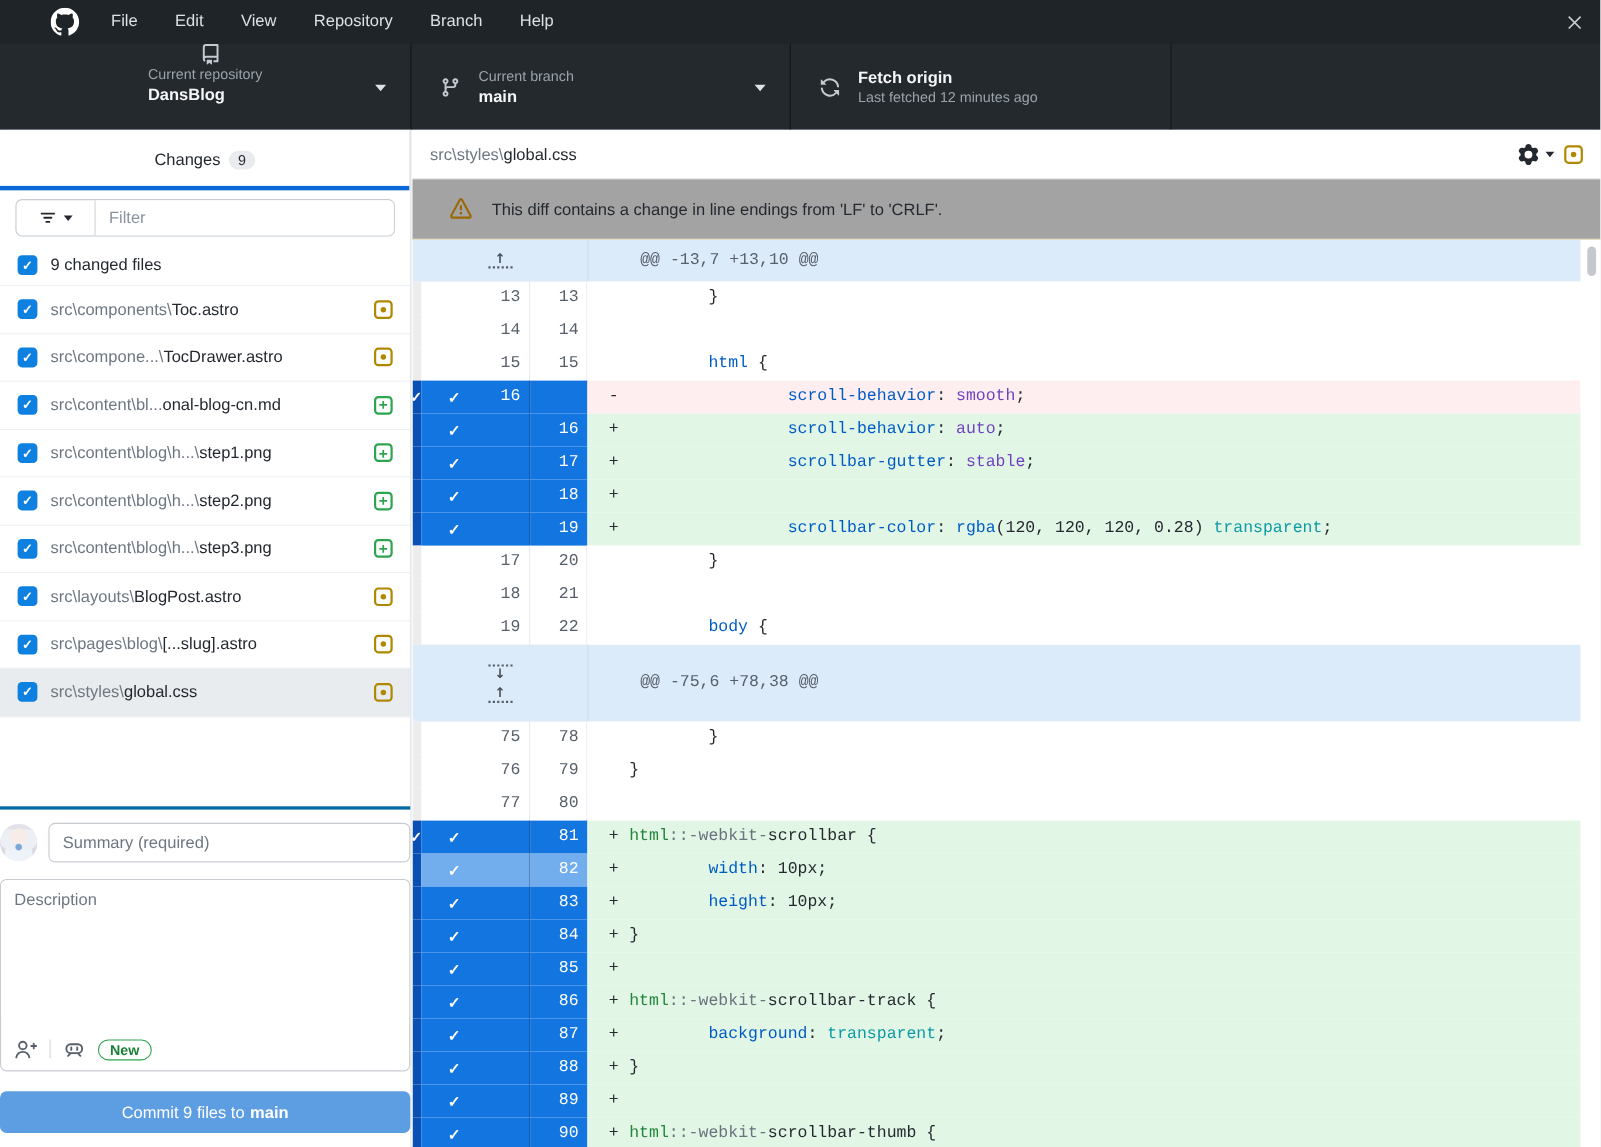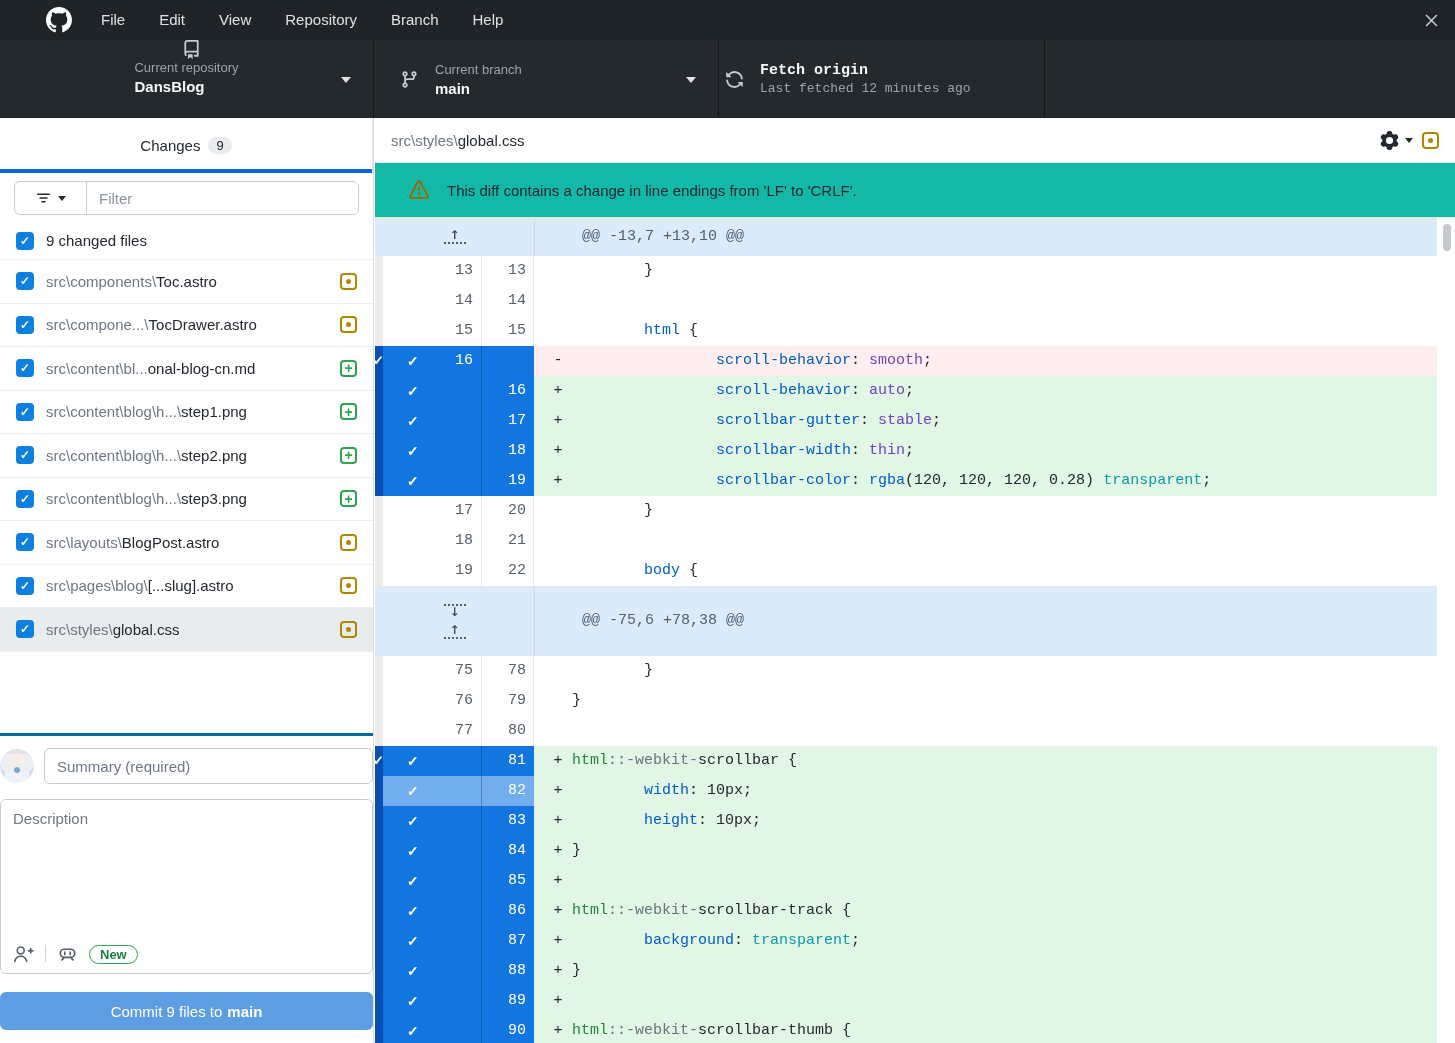--- a/index.html
+++ b/index.html
@@ -96,21 +96,21 @@
   .commit-btn b { margin-left:5px; }
 
   
   .main { position:absolute; left:375px; top:118px; right:0; bottom:0; background:#fff; }
   .diff-header { height:45px; border-bottom:1px solid #e1e4e8; display:flex; align-items:center;
                  padding:0 16px; font-size:15px; }
   .dh-icons { margin-left:auto; display:flex; align-items:center; gap:9px; }
   .gear-btn { display:flex; align-items:center; gap:6px; }
   .gear-btn svg { width:19px; height:19px; fill:#24292f; }
   .dh-icons .st { position:static; }
-  .warn { height:55px; background:#14b8a6; border-bottom:1px solid #efe6c2;
+  .warn { height:55px; background:#a3a3a3; border-bottom:1px solid #efe6c2;
           display:flex; align-items:center; padding-left:34px; }
   .warn svg { width:20px; height:20px; fill:#9a6700; flex:none; }
   .warn-text { margin-left:18px; font-size:15px; color:#24292f; }
 
   .diffrows { position:absolute; left:0; top:100px; right:18px; bottom:0; overflow:hidden;
               font-family:"Liberation Mono","DejaVu Sans Mono",monospace; }
   .drow { display:flex; height:30px; font-size:15px; line-height:30px; }
   .strip { width:8px; flex:none; background:#ececec; position:relative; }
   .scheck { position:absolute; left:-2px; top:0; color:#fff; font:bold 13px/30px "Liberation Sans",sans-serif; }
   .oldcol { width:99px; flex:none; display:flex; justify-content:flex-end; align-items:center;
@@ -192,21 +192,21 @@
     <div class="tb-sec" style="left:374px;width:345px;">
       <svg viewBox="0 0 16 16">
           <path d="M9.5 3.25a2.25 2.25 0 1 1 3 2.122V6A2.5 2.5 0 0 1 10 8.5H6a1 1 0 0 0-1 1v1.128a2.251 2.251 0 1 1-1.5 0V5.372a2.25 2.25 0 1 1 1.5 0v1.836A2.493 2.493 0 0 1 6 7h4a1 1 0 0 0 1-1v-.628A2.25 2.25 0 0 1 9.5 3.25Zm-6 0a.75.75 0 1 0 1.5 0 .75.75 0 0 0-1.5 0Zm8.25-.75a.75.75 0 1 0 0 1.5.75.75 0 0 0 0-1.5ZM4.25 12a.75.75 0 1 0 0 1.5.75.75 0 0 0 0-1.5Z"></path>
         </svg>
       <div>
           <div class="tb-label">Current branch</div>
            <div class="tb-value">main</div>
         </div>
       <span class="tb-caret"></span>
     </div>
-    <div class="tb-sec" style="left:699px;width:346px;font-family:Liberation Mono, monospace;">
+    <div class="tb-sec" style="left:719px;width:346px;">
       <svg viewBox="0 0 16 16">
           <path d="M1.705 8.005a.75.75 0 0 1 .834.656 5.5 5.5 0 0 0 9.592 2.97l-1.204-1.204a.25.25 0 0 1 .177-.427h3.646a.25.25 0 0 1 .25.25v3.646a.25.25 0 0 1-.427.177l-1.38-1.38A7.002 7.002 0 0 1 1.05 8.84a.75.75 0 0 1 .656-.834ZM8 2.5a5.487 5.487 0 0 0-4.131 1.869l1.204 1.204A.25.25 0 0 1 4.896 6H1.25A.25.25 0 0 1 1 5.75V2.104a.25.25 0 0 1 .427-.177l1.38 1.38A7.002 7.002 0 0 1 14.95 7.16a.75.75 0 0 1-1.49.178A5.5 5.5 0 0 0 8 2.5Z"></path>
         </svg>
       <div>
           <div class="tb-value">Fetch origin</div>
            <div class="tb-label">Last fetched 12 minutes ago</div>
         </div>
     </div>
   </div>
 
@@ -416,21 +416,20 @@
         </div>
         <div class="drow add sel">
           <span class="strip"></span>
           <span class="oldcol">
             <span class="gcheck">✓</span>
             <span class="onum"></span>
           </span>
           <span class="newcol">18</span>
           <span class="dcontent">
             <span class="sign">+</span>
-            <span class="code"><span class="tk-d">                </span><span class="tk-p">scrollbar-width</span><span class="tk-d">: </span><span class="tk-k">thin</span><span class="tk-d">;</span></span>
           </span>
         </div>
         <div class="drow add sel">
           <span class="strip"></span>
           <span class="oldcol">
             <span class="gcheck">✓</span>
             <span class="onum"></span>
           </span>
           <span class="newcol">19</span>
           <span class="dcontent">

